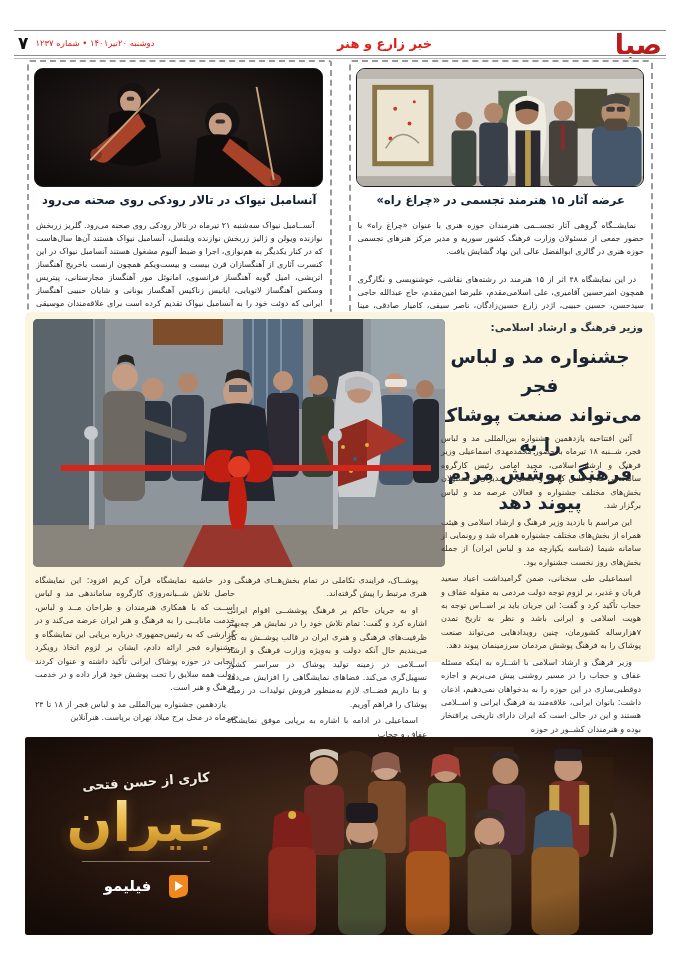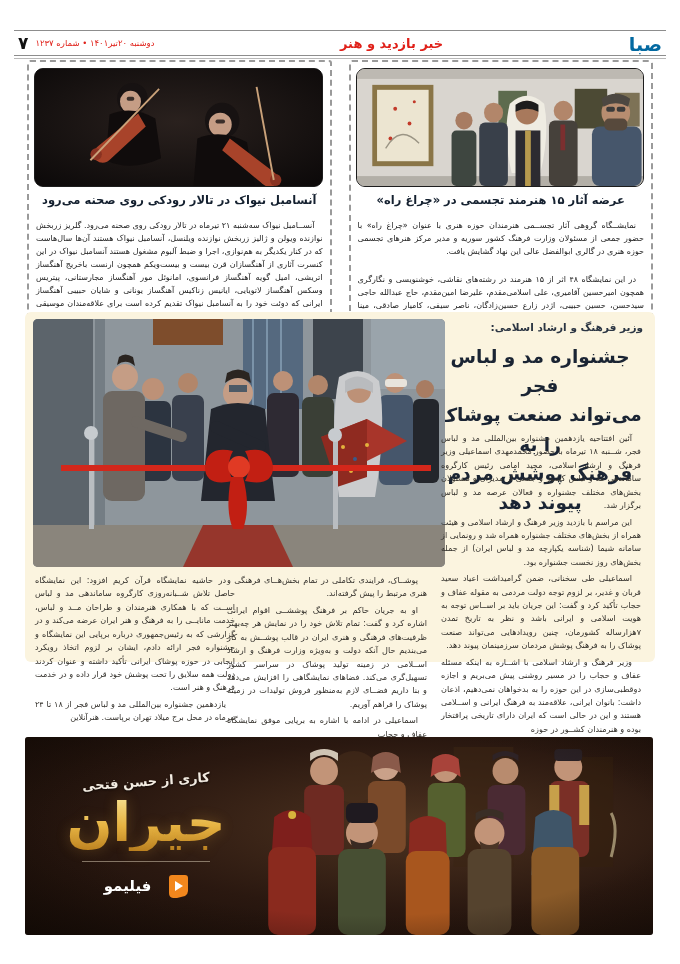--- a/index.html
+++ b/index.html
@@ -7,21 +7,21 @@
     width:680px;height:964px;position:relative;background:#ffffff;
     font-family:"DejaVu Sans", sans-serif;direction:rtl;overflow:hidden;
   }
   
   .header{
     position:absolute;top:30px;left:14px;right:14px;height:24px;
     border-top:1.5px solid #8d8d8d;border-bottom:1.5px solid #8d8d8d;
     display:flex;align-items:center;justify-content:space-between;padding:0 4px;
   }
   .header::after{content:"";position:absolute;left:0;right:0;bottom:-4px;height:1px;background:#b9b9b9;}
-  .logo{font-size:19px;font-weight:bold;color:#0369a1;line-height:1;padding-top:2px;}
+  .logo{font-size:27px;font-weight:bold;color:#b91c1c;line-height:1;padding-top:2px;}
   .section-title{font-size:13px;font-weight:bold;color:#e0211a;}
   .dateline{display:flex;align-items:center;gap:7px;}
   .date-text{font-size:8.5px;color:#e0211a;}
   .page-num{font-size:17px;font-weight:bold;color:#111;}
   
   .top-row{position:absolute;top:60px;right:27px;left:27px;display:flex;gap:17px;}
   .news-box{
     flex:1;border:2px dashed #9a9a9a;border-radius:3px;background:#fff;
     padding:6px 7px 8px 7px;
   }
@@ -88,21 +88,21 @@
   .ad-divider{width:128px;height:1px;background:#cfc2ad;opacity:.55;margin:6px 0 8px 0;}
   .ad-platform-row{display:flex;align-items:center;gap:16px;}
   .filimo-logo{width:21px;height:24px;display:block;}
   .ad-platform{color:#ffffff;font-size:15px;font-weight:bold;}
 </style>
 </head>
 <body>
 
 <div class="header">
   <div class="logo">صبا</div>
-  <div class="section-title">خبر بازدید و هنر</div>
+  <div class="section-title">خبر زارع و هنر</div>
   <div class="dateline">
     <span class="date-text">دوشنبه ۲۰تیر۱۴۰۱ • شماره ۱۲۳۷</span>
     <span class="page-num">۷</span>
   </div>
 </div>
 
 <div class="top-row">
 
   <div class="news-box">
     <span class="news-photo">

